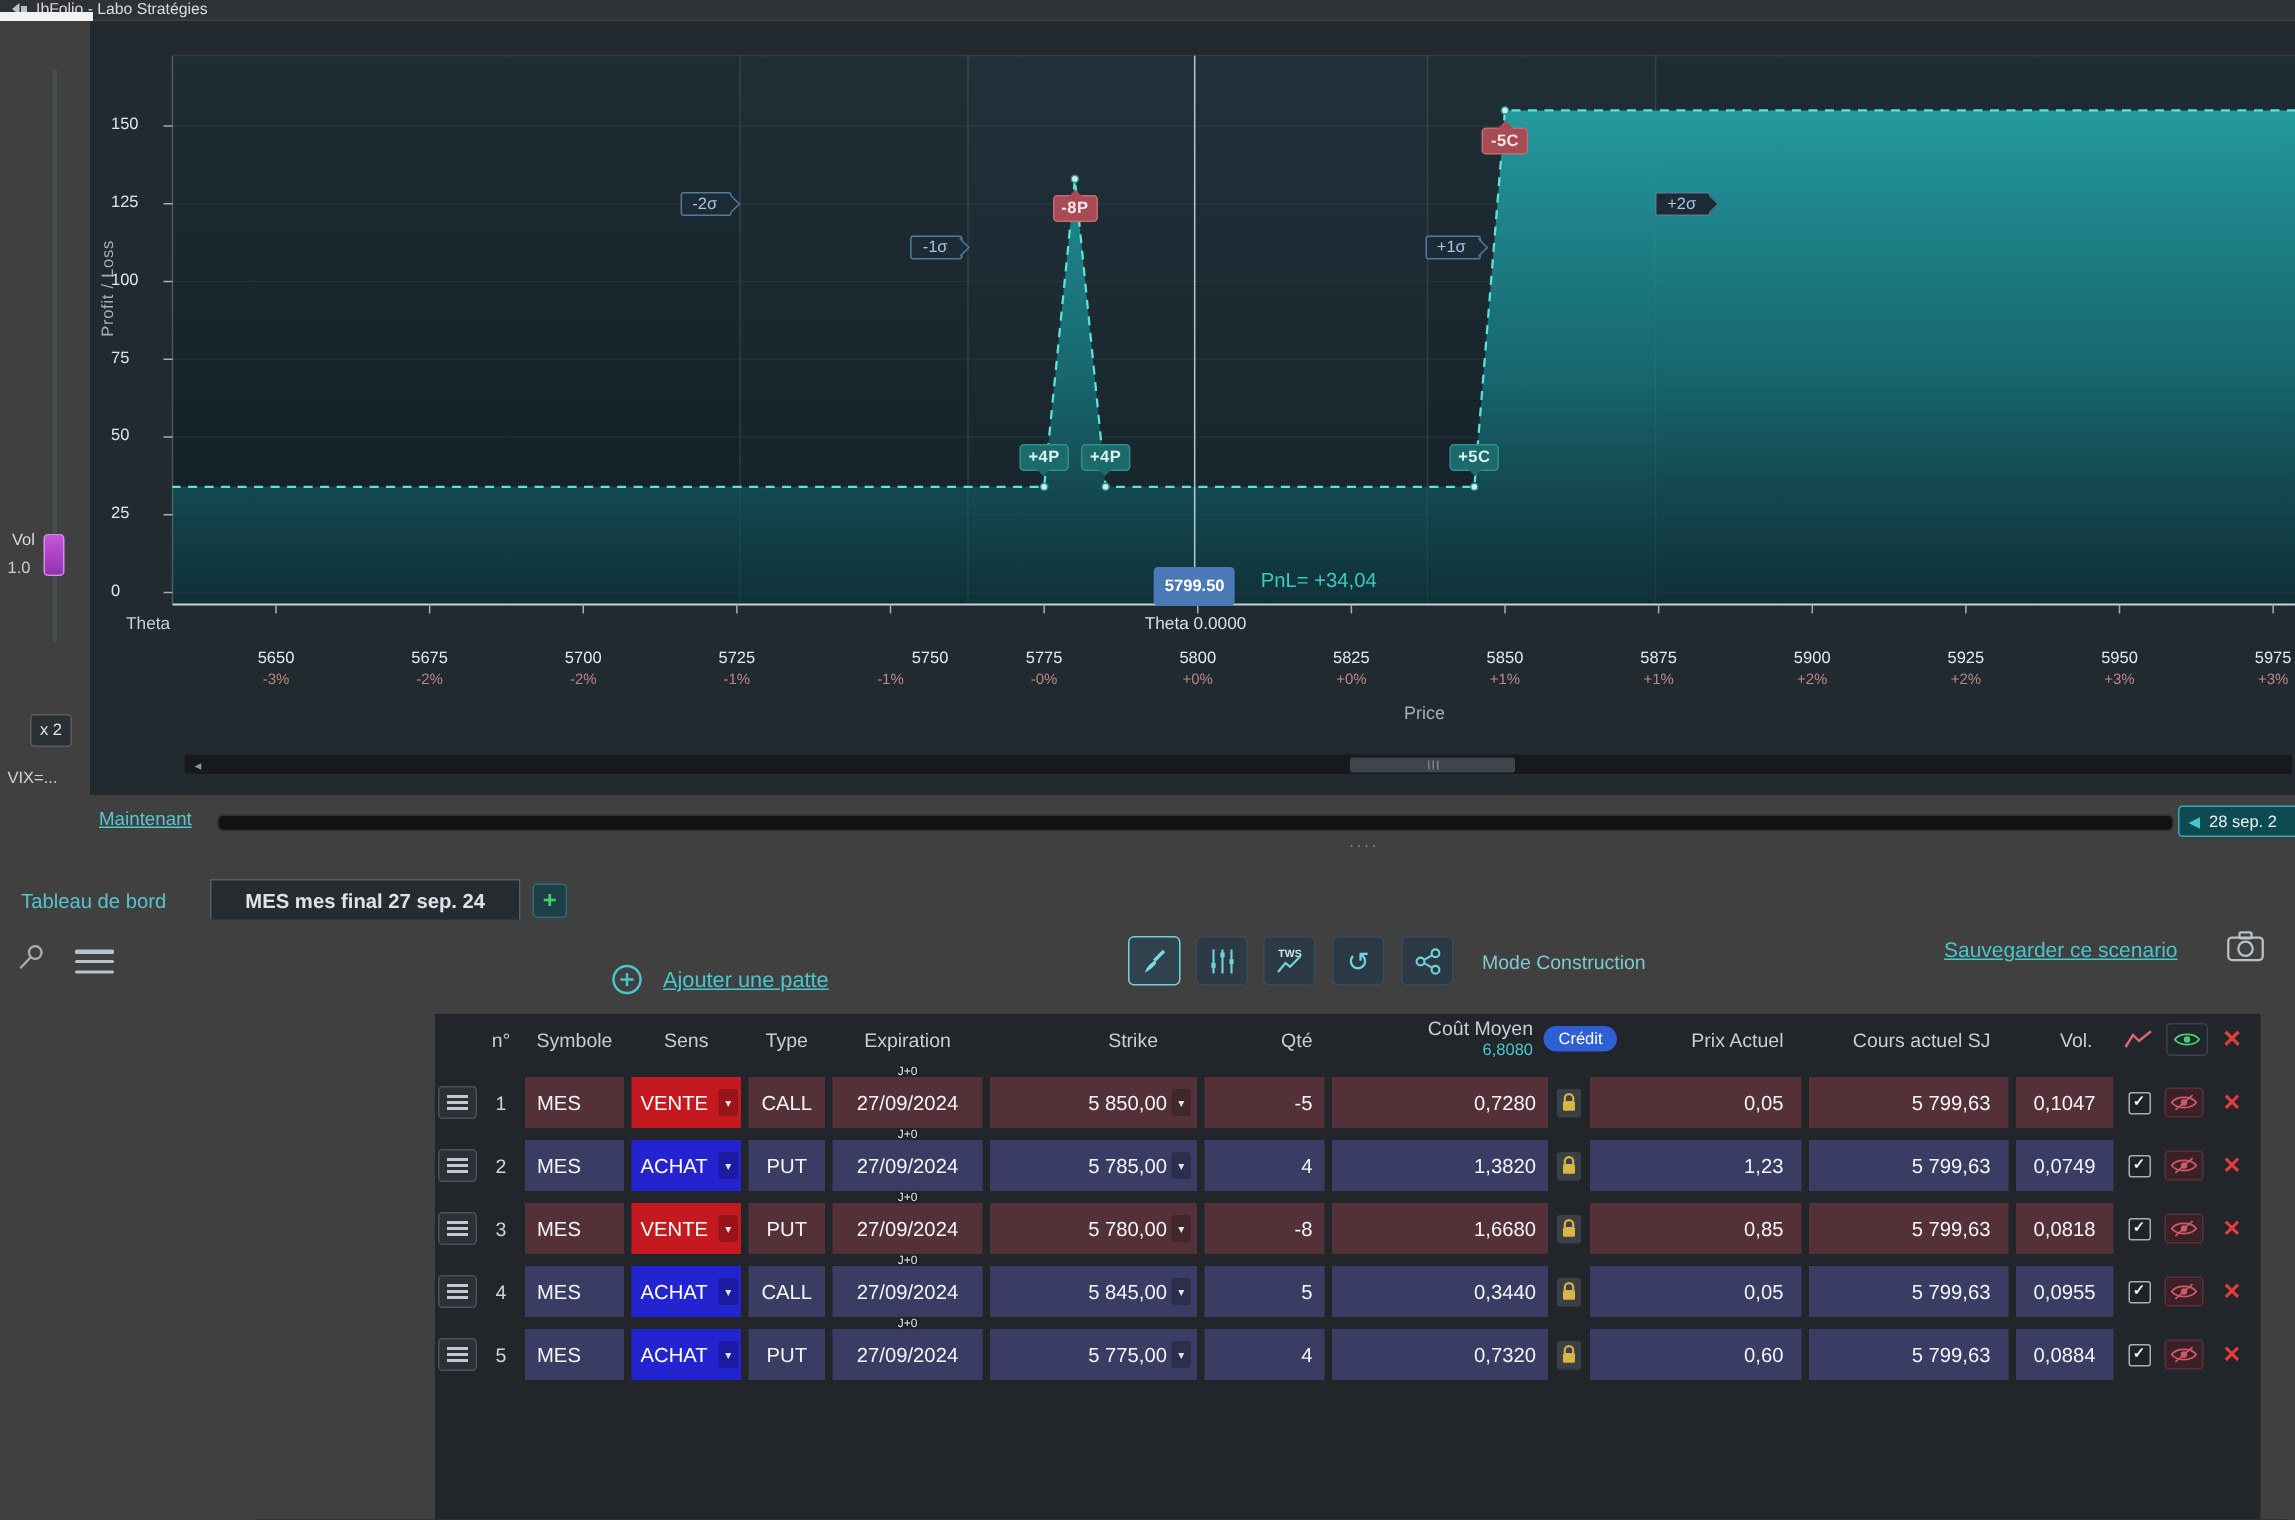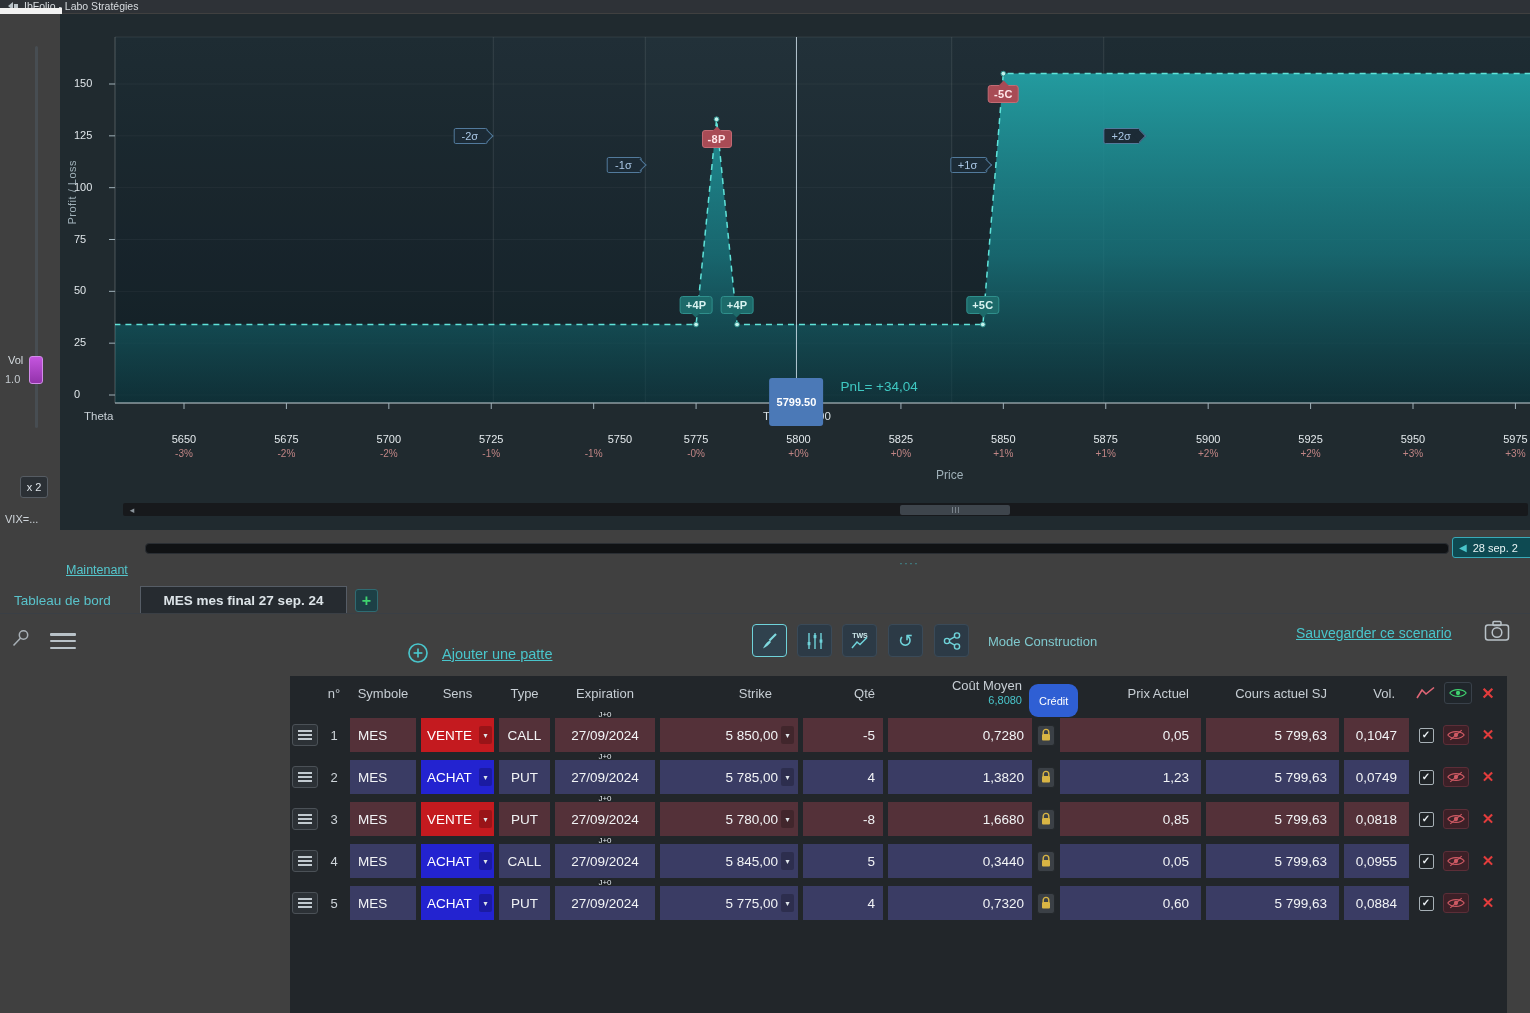--- a/index.html
+++ b/index.html
@@ -34,21 +34,21 @@
           transform:translateX(-50%);z-index:6;letter-spacing:.3px;white-space:nowrap;}
   .marker.pt-down{transform:translate(-50%,-100%);}
   .marker::after{content:"";position:absolute;left:50%;width:7px;height:7px;background:inherit;
           transform:translateX(-50%) rotate(45deg);z-index:-1;}
   .marker.pt-down::after{bottom:-3.5px;}
   .marker.pt-up::after{top:-3.5px;}
   .marker.long{background:#1d6a6a;border:1px solid #2f8f8c;color:#d9f3f1;}
   .marker.short{background:#a84b55;border:1px solid #c26b74;color:#ffe4e7;}
 
   .price-tag{position:absolute;top:378px;transform:translateX(-50%);background:#4b79b7;color:#fff;
-          font-weight:700;font-size:11px;padding:18px 7px;border-radius:3px;z-index:7;}
+          font-weight:700;font-size:11px;padding:7px 7px;border-radius:3px;z-index:7;}
   .pnl-lbl{position:absolute;top:379px;font-size:13.5px;color:#3fc8c2;z-index:7;}
 
   
   .vtrack{position:absolute;left:35px;top:46px;width:3px;height:382px;background:#474d52;border-radius:2px;}
   .vthumb{position:absolute;left:29px;top:356px;width:12px;height:26px;border-radius:3px;
           background:linear-gradient(#c455de,#9333ab);border:1px solid #d38cea;}
   .vol-lbl{position:absolute;left:8px;top:354px;font-size:11px;color:#d5dbdf;}
   .vol-val{position:absolute;left:5px;top:373px;font-size:11px;color:#c5cbd0;}
   .x1btn{position:absolute;left:20px;top:476px;width:26px;height:20px;background:#2b3035;border:1px solid #565c63;
          border-radius:3px;color:#dfe5ea;font-size:11px;display:flex;align-items:center;justify-content:center;}
@@ -56,21 +56,21 @@
 
   
   .hs-track{position:absolute;left:123px;top:503px;width:1405px;height:13px;background:#17191c;border-radius:2px;}
   .hs-arrow{position:absolute;left:126px;top:504px;width:12px;height:11px;color:#8a939a;font-size:9px;
             display:flex;align-items:center;justify-content:center;}
   .hs-thumb{position:absolute;left:900px;top:505px;width:110px;height:10px;background:#3e454c;border-radius:2px;
             display:flex;align-items:center;justify-content:center;gap:2px;}
   .hs-thumb i{display:block;width:1px;height:6px;background:#79828a;}
 
   
-  .now-link{position:absolute;left:66px;top:539px;font-size:12.5px;color:#54c7cd;text-decoration:underline;margin-top:24px;}
+  .now-link{position:absolute;left:66px;top:539px;font-size:12.5px;color:#54c7cd;text-decoration:underline;}
   .tl-track{position:absolute;left:145px;top:543px;width:1302px;height:9px;background:#101214;border:1px solid #2a2e33;border-radius:4px;}
   .tl-pill{position:absolute;left:1452px;top:537px;width:86px;height:21px;background:#0e4a52;border:1px solid #39aab8;
            border-radius:3px;display:flex;align-items:center;gap:6px;padding-left:6px;box-sizing:border-box;}
   .tl-pill .arr{color:#49c5cb;font-size:10px;}
   .tl-pill .dt{color:#e8f4f5;font-size:11px;white-space:nowrap;}
   .drag-dots{position:absolute;left:899px;top:556px;font-size:12px;color:#3f9aa2;letter-spacing:1px;}
 
   
   .tab-divider{position:absolute;left:0;top:613px;width:1530px;height:1px;background:#3a3f45;}
   .tab-inactive{position:absolute;left:14px;top:593px;font-size:13.5px;color:#59c3cb;}
@@ -96,21 +96,21 @@
   .thead,.trow{display:grid;grid-template-columns:26px 22px 66px 73px 51px 100px 138px 80px 144px 18px 141px 133px 65px 24px 29px 22px;
                column-gap:5px;align-items:center;padding:0 2px;height:34px;}
   .thead{position:relative;font-size:13px;color:#c7ced4;}
   .hc{display:flex;align-items:center;justify-content:center;height:100%;}
   .h-strike{justify-content:flex-end;padding-right:26px;box-sizing:border-box;}
   .h-qty{justify-content:flex-end;padding-right:8px;box-sizing:border-box;}
   .h-cost{flex-direction:column;align-items:flex-end;justify-content:center;padding-right:10px;box-sizing:border-box;line-height:14px;}
   .h-cost .sum{color:#49c5cb;font-size:11px;}
   .h-prix,.h-cours{justify-content:flex-end;padding-right:12px;box-sizing:border-box;}
   .h-vol{justify-content:flex-end;padding-right:14px;box-sizing:border-box;}
-  .credit-pill{position:absolute;left:739px;top:8px;height:33px;padding:0 10px;border-radius:9px;background:#2f5fd4;
+  .credit-pill{position:absolute;left:739px;top:8px;height:17px;padding:0 10px;border-radius:9px;background:#2f5fd4;
                color:#fff;font-size:11px;display:flex;align-items:center;z-index:3;}
   .trow{margin-top:8px;font-size:13.5px;color:#f2f4f6;}
   .cell{height:100%;display:flex;align-items:center;box-sizing:border-box;}
   .tint{background:#543139;}
   .trow.achat .tint{background:#3a3c64;}
   .c-num{justify-content:center;color:#ced4d9;font-size:13px;}
   .c-sym{padding-left:8px;}
   .c-sens{position:relative;padding-left:6px;background:#c41a1f;color:#fff;}
   .trow.achat .c-sens{background:#2323d0;}
   .caret-box{width:13px;height:18px;background:rgba(0,0,0,.22);border-radius:2px;display:flex;align-items:center;

